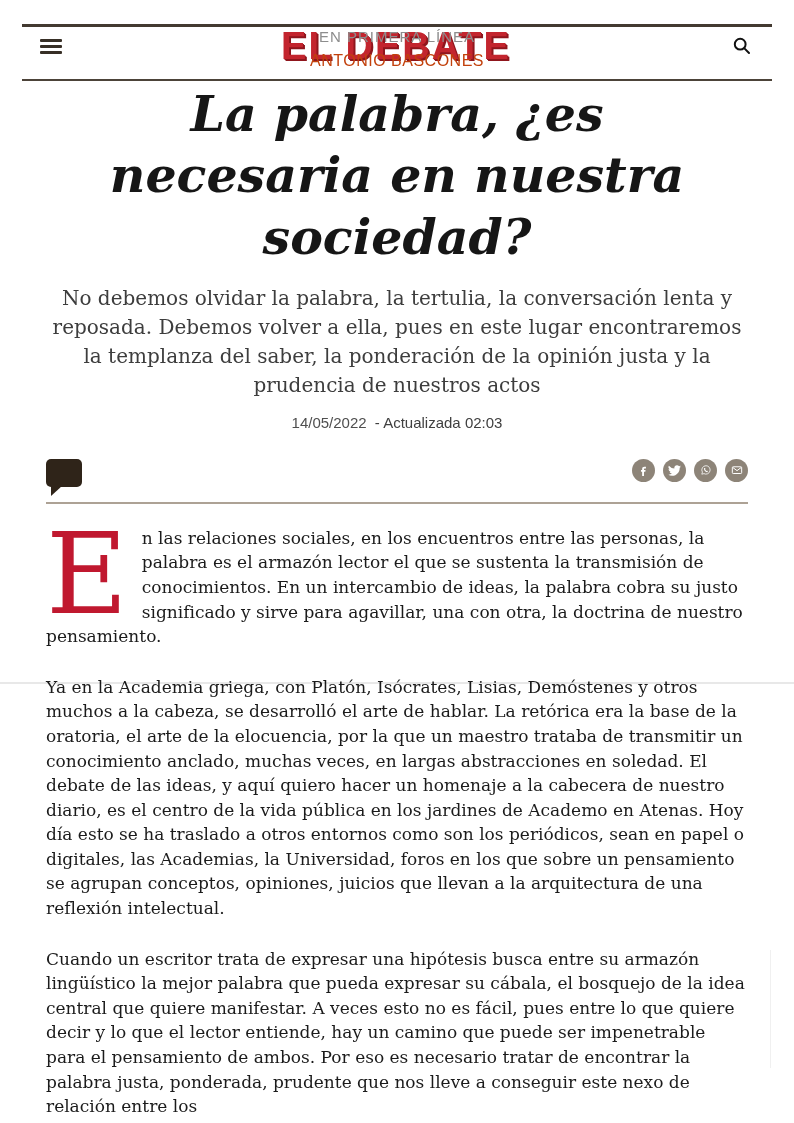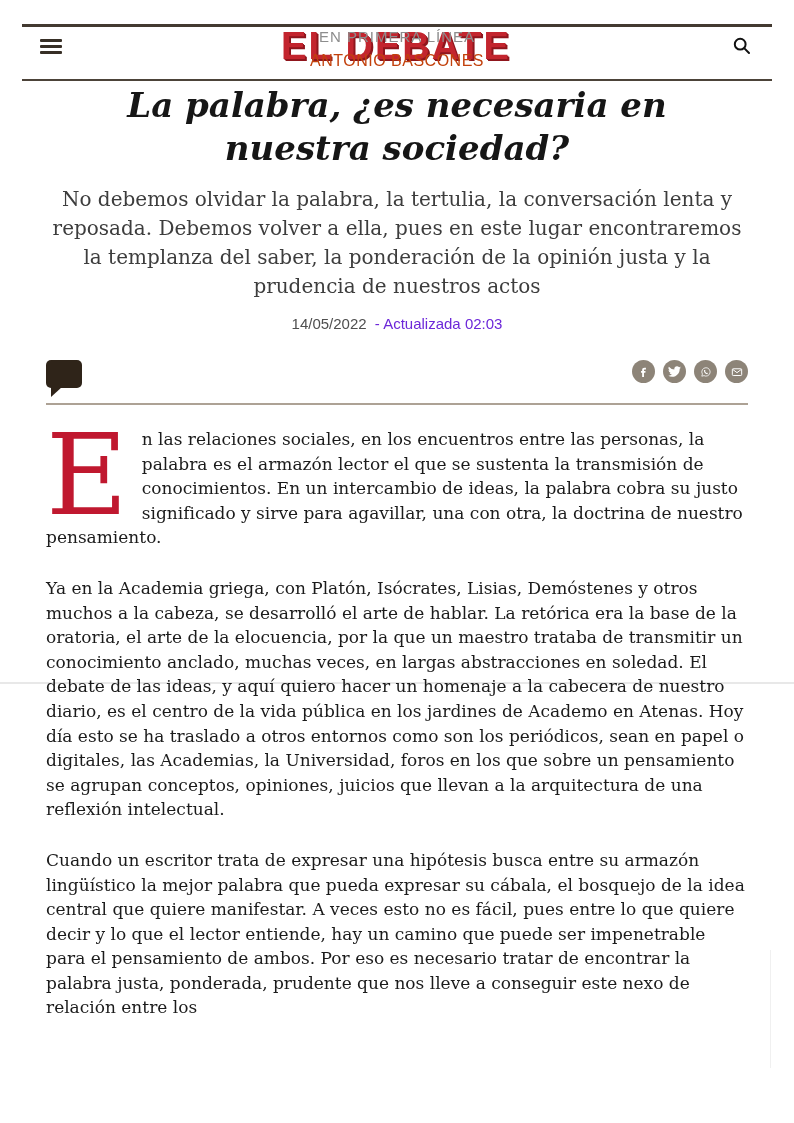--- a/index.html
+++ b/index.html
@@ -39,30 +39,30 @@
     margin-top:28px; text-align:center;
     font-size:15px; letter-spacing:1px; color:#8d8d8d;
   }
   .author {
     margin-top:7px; text-align:center;
     font-size:16px; letter-spacing:0.5px; color:#c2410c; cursor:pointer;
   }
   .title {
     margin:14px auto 0; max-width:640px; text-align:center;
     font-family:"DejaVu Serif", serif; font-style:italic; font-weight:700;
-    font-size:34px; line-height:1.25; color:#161616;
+    font-size:49px; line-height:1.25; color:#161616;
   }
   .lede {
     margin:16px auto 0; max-width:716px; text-align:center;
     font-family:"DejaVu Serif", serif;
     font-size:20px; line-height:29px; color:#3d3d3d;
   }
   .dateline { margin-top:14px; text-align:center; font-size:15px; }
   .dateline .pub { color:#4f4f4f; }
-  .dateline .upd { color:#6d28d9; margin-left:4px; }
+  .dateline .upd { color:#404040; margin-left:4px; }
 
   
   .share-row {
     margin-top:28px; display:flex; align-items:flex-start; justify-content:space-between;
   }
   .comment-btn { position:relative; width:36px; height:28px; background:#2f2419; border-radius:5px; cursor:pointer; }
   .comment-btn::after {
     content:""; position:absolute; left:5px; bottom:-9px;
     width:0; height:0;
     border-top:10px solid #2f2419;

